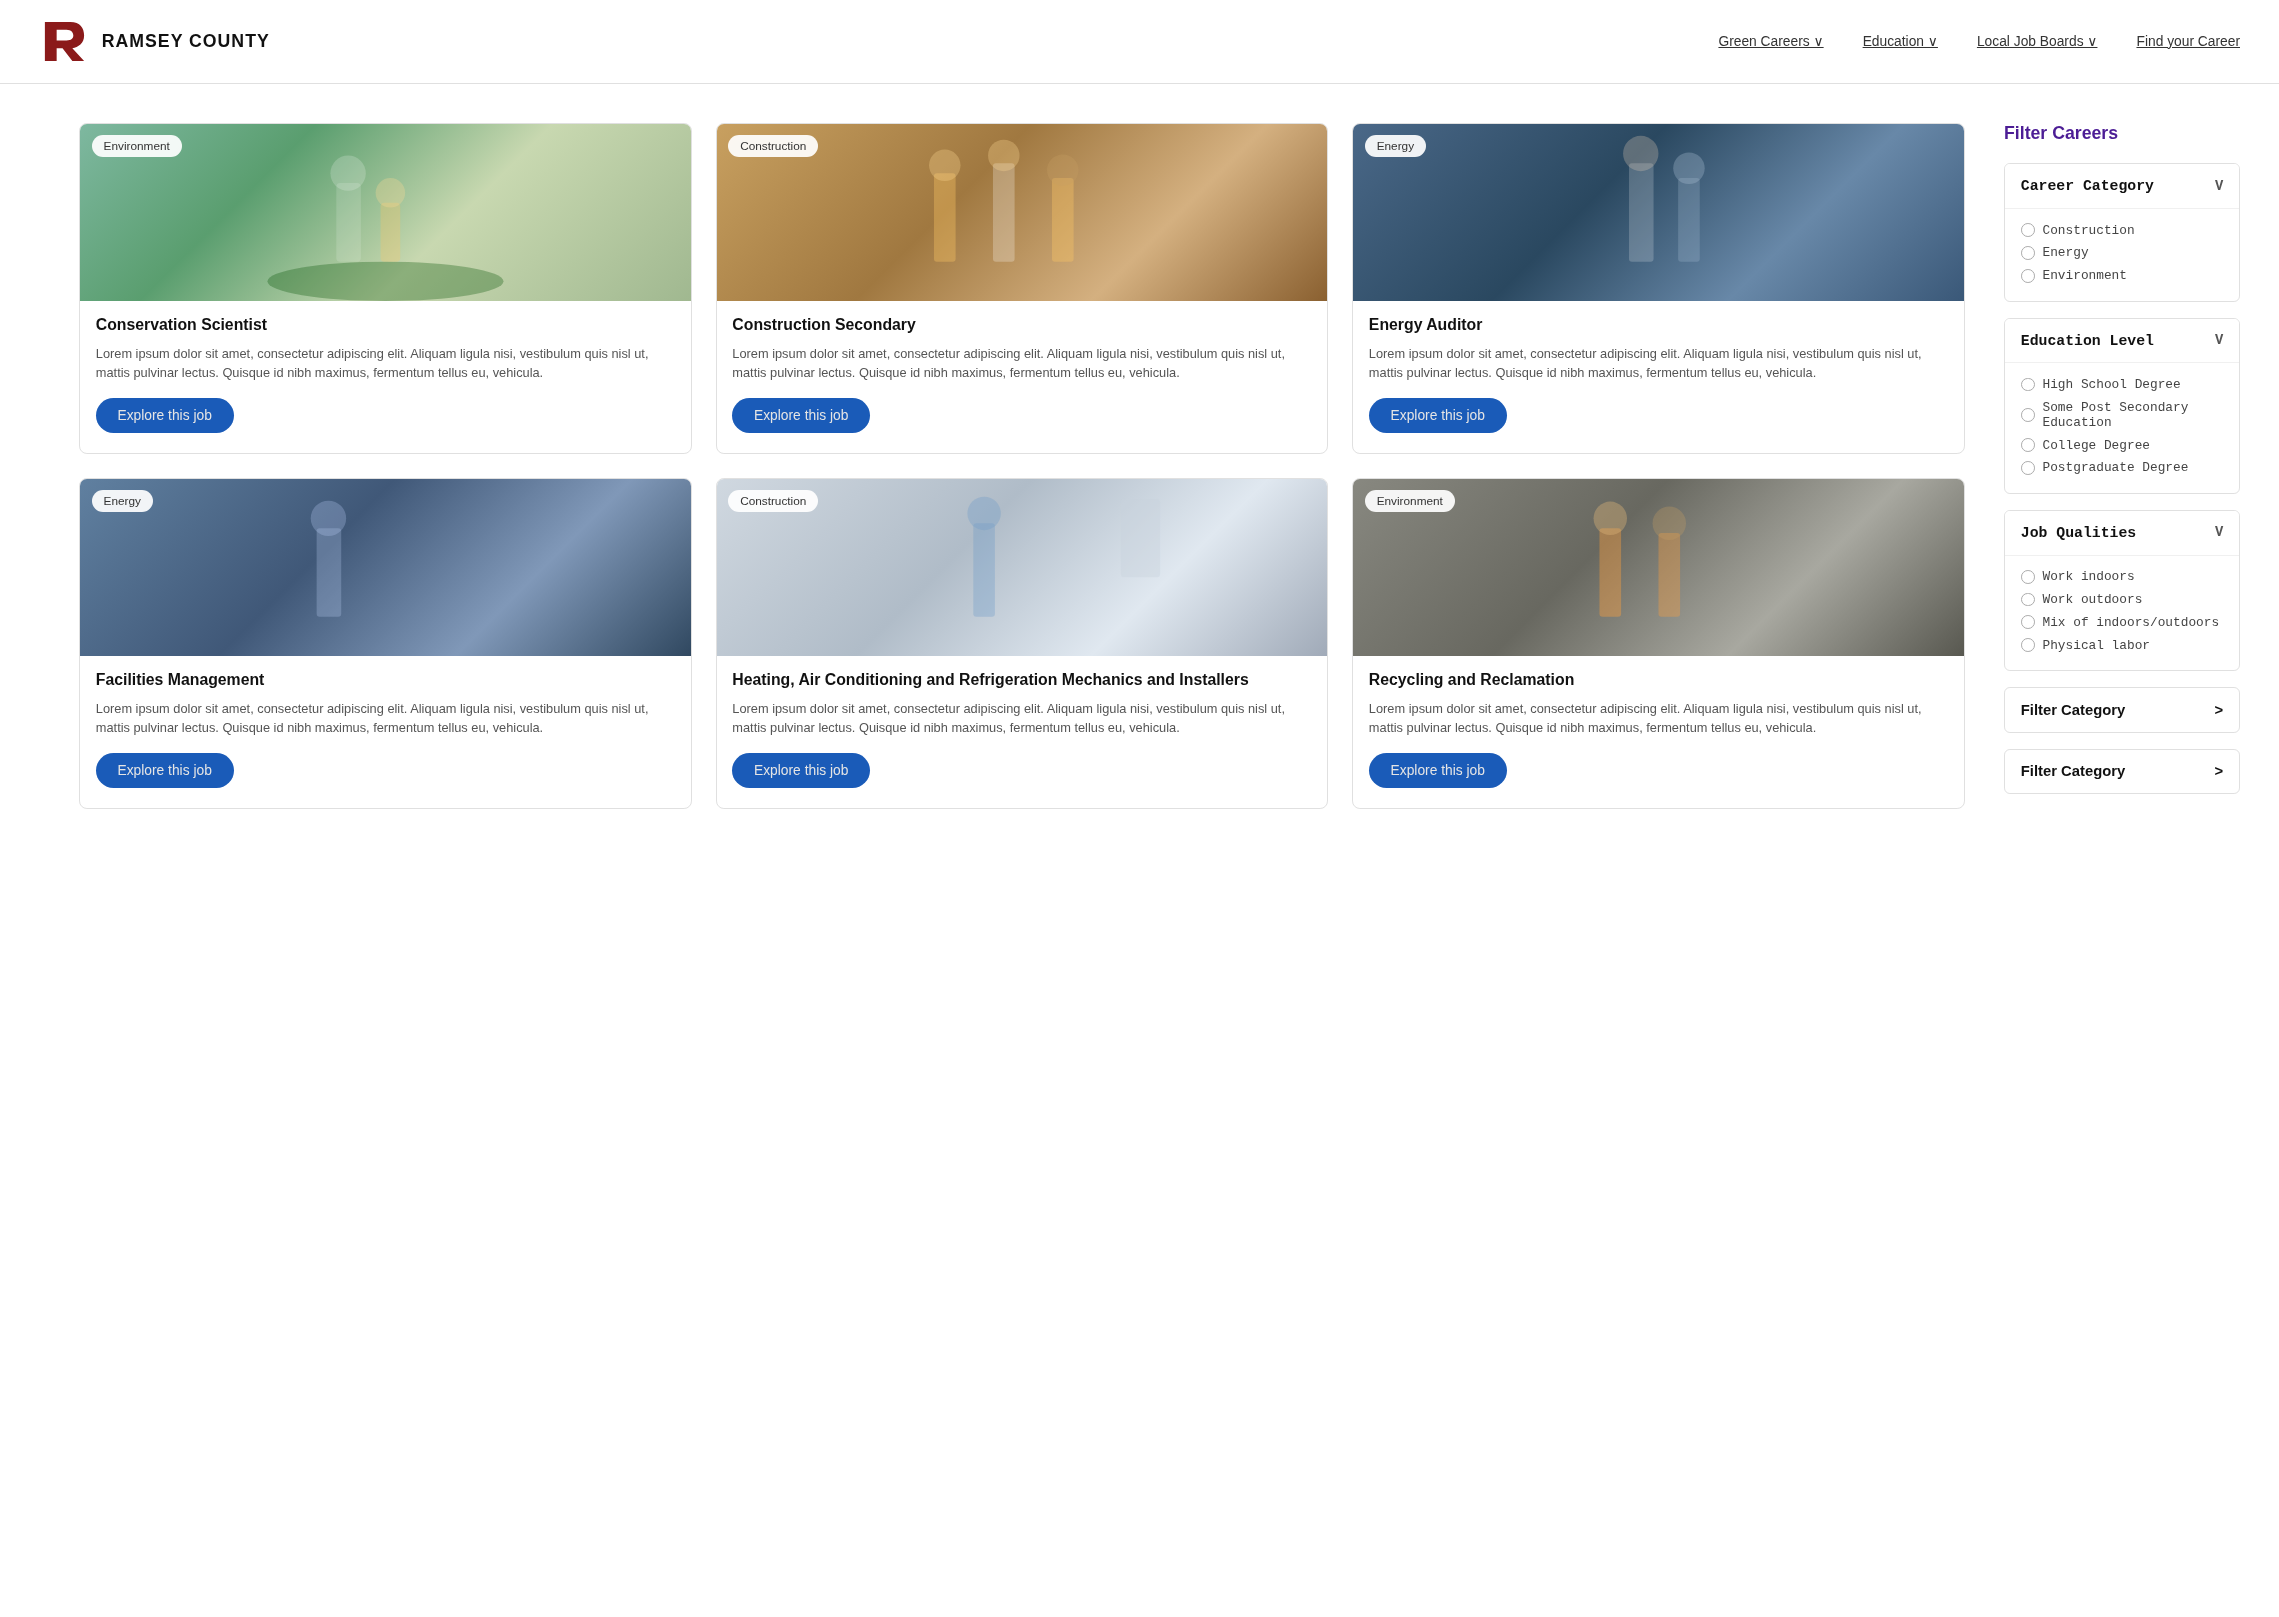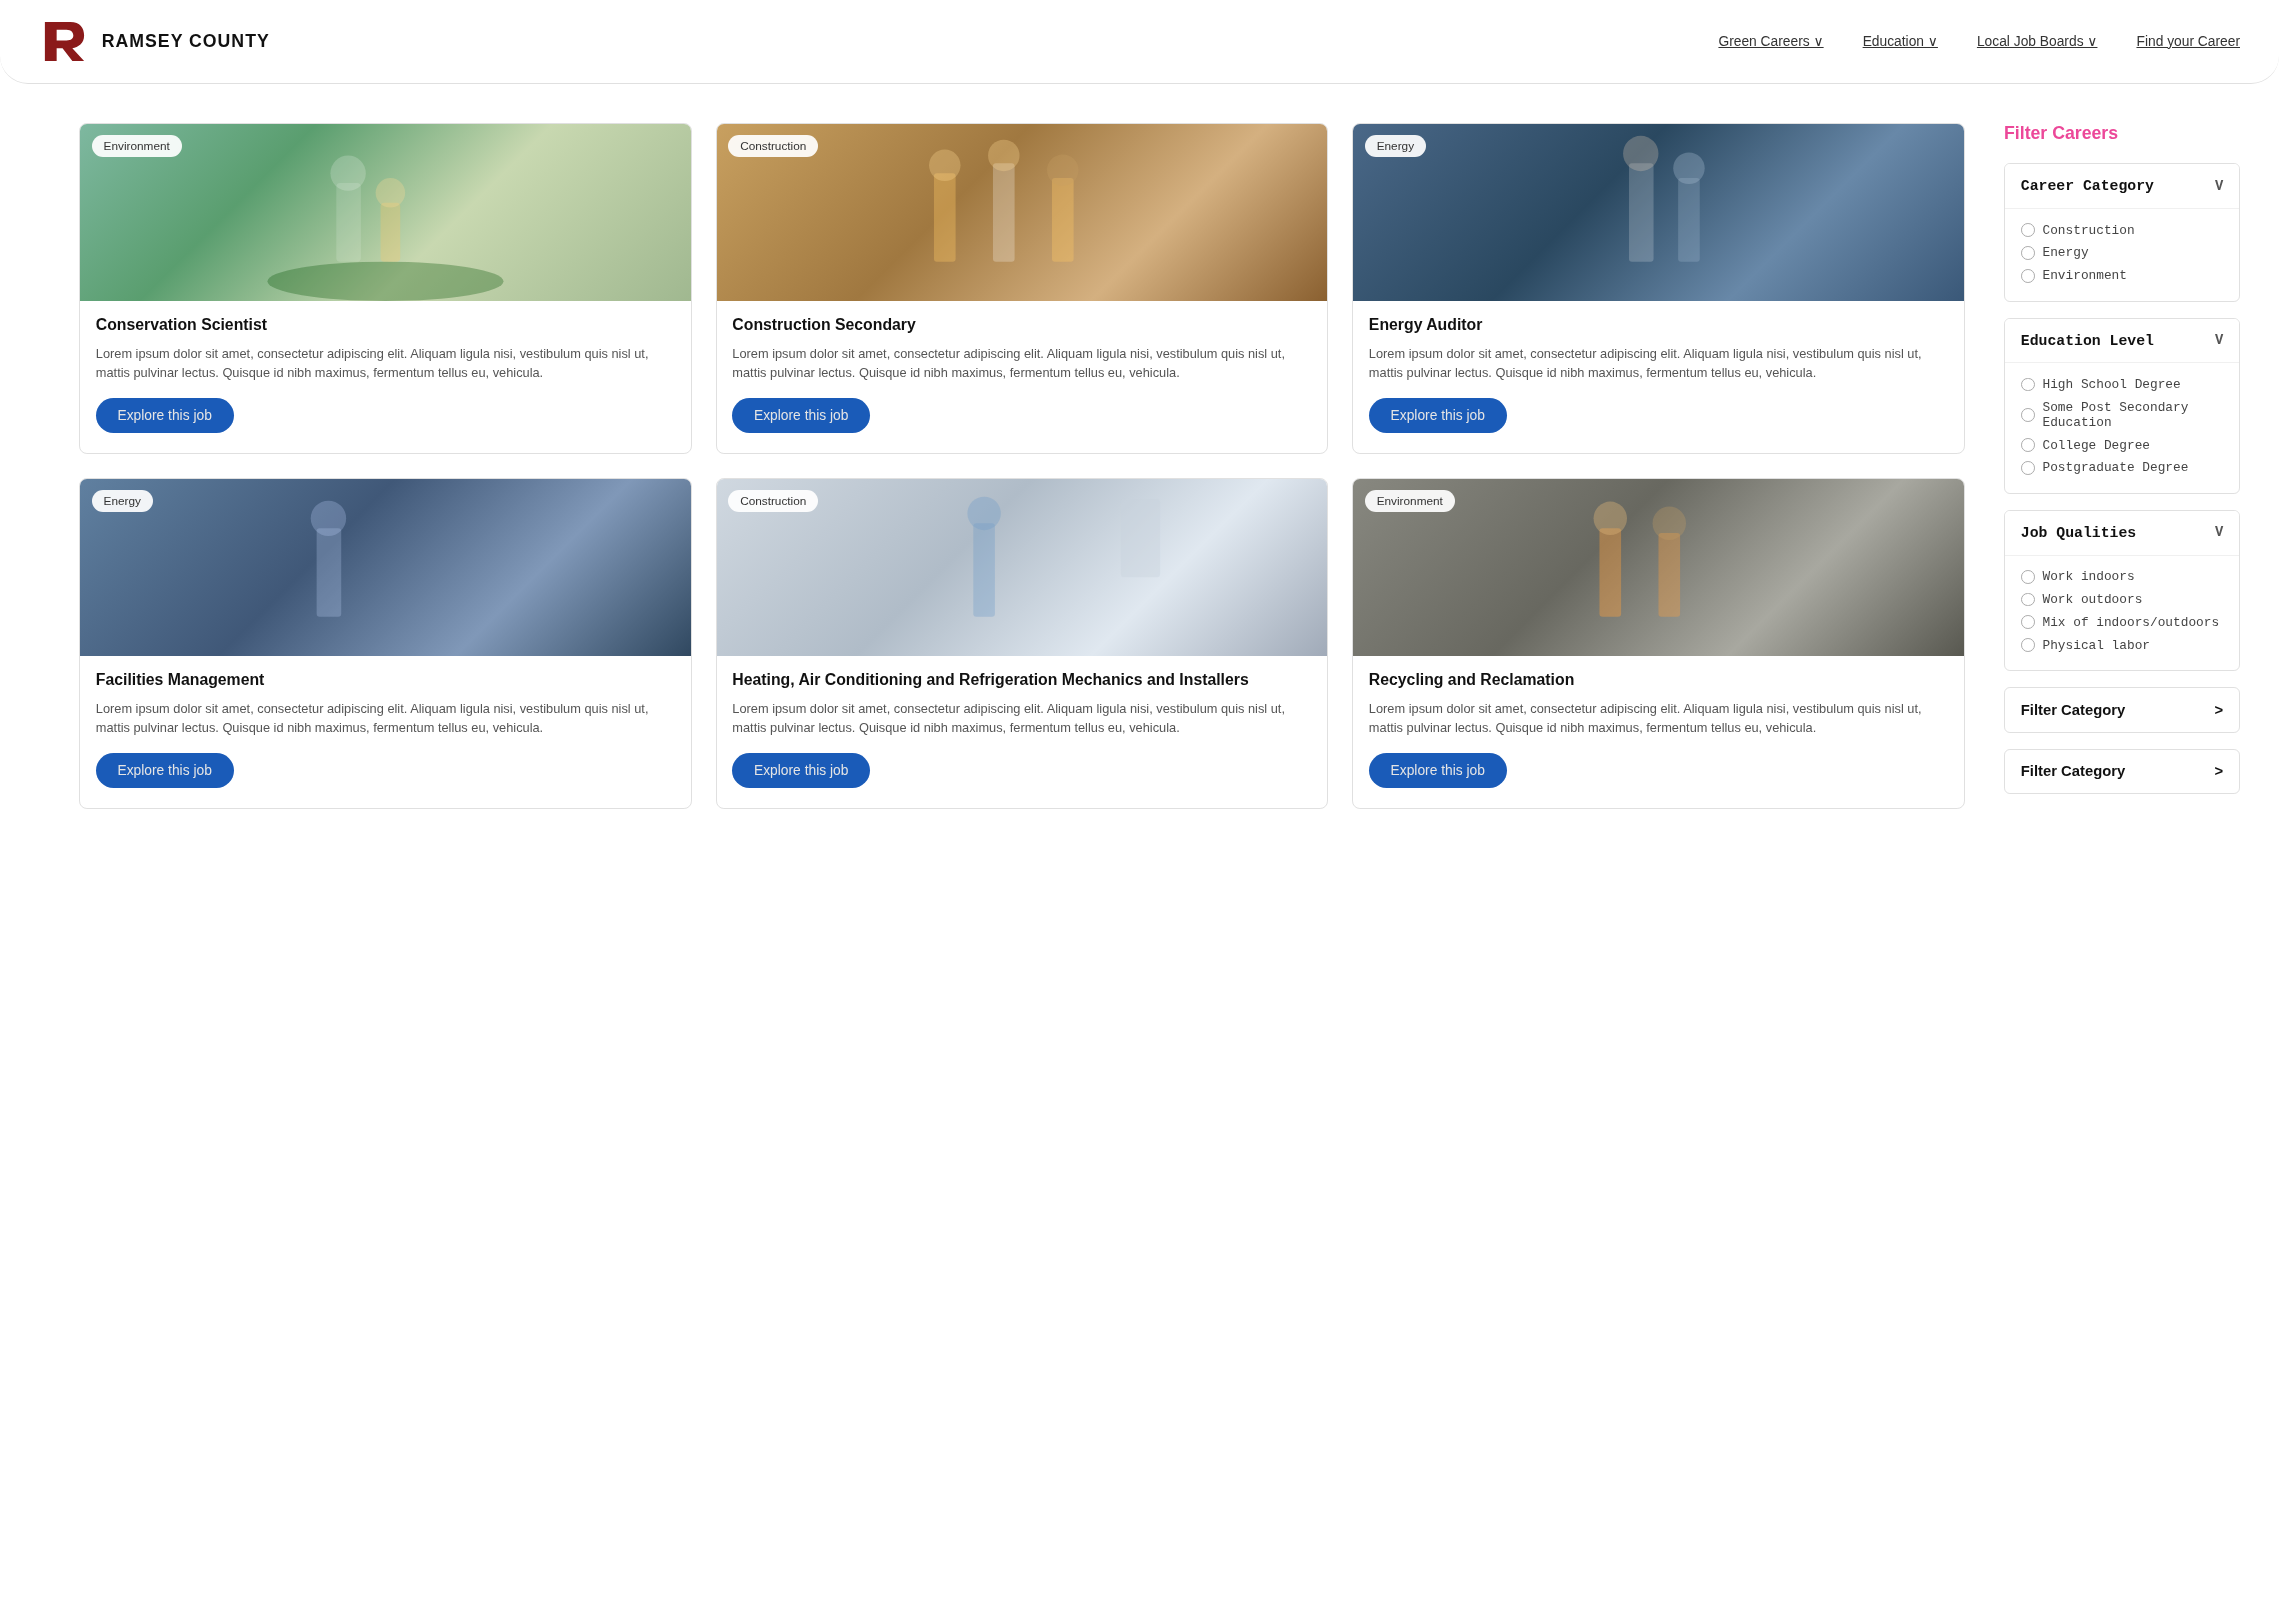--- a/index.html
+++ b/index.html
@@ -4,21 +4,20 @@
   <style>
     * { box-sizing: border-box; margin: 0; padding: 0; }
     body { font-family: Arial, Helvetica, sans-serif; background: #fff; color: #222; }
 
     
     .header {
       display: flex;
       align-items: center;
       padding: 15.8px 39px;
       border-bottom: 1px solid #e0e0e0;
-      border-radius: 28px;
     }
     .logo-area {
       display: flex;
       align-items: center;
       gap: 11.8px;
       flex: 1;
     }
     .logo-icon {
       width: 51px;
       height: 51px;
@@ -163,21 +162,21 @@
     .sidebar {
       width: 236px;
       flex-shrink: 0;
       padding-top: 0;
     }
 
     .filter-title {
       font-size: 17.7px;
       font-weight: 700;
       margin-bottom: 19.7px;
-      color: #ec4899;
+      color: #4c1d95;
     }
 
     .filter-section {
       border: 1px solid #e0e0e0;
       border-radius: 5.9px;
       margin-bottom: 15.8px;
       overflow: hidden;
       font-family: Liberation Mono, monospace;
     }
 

